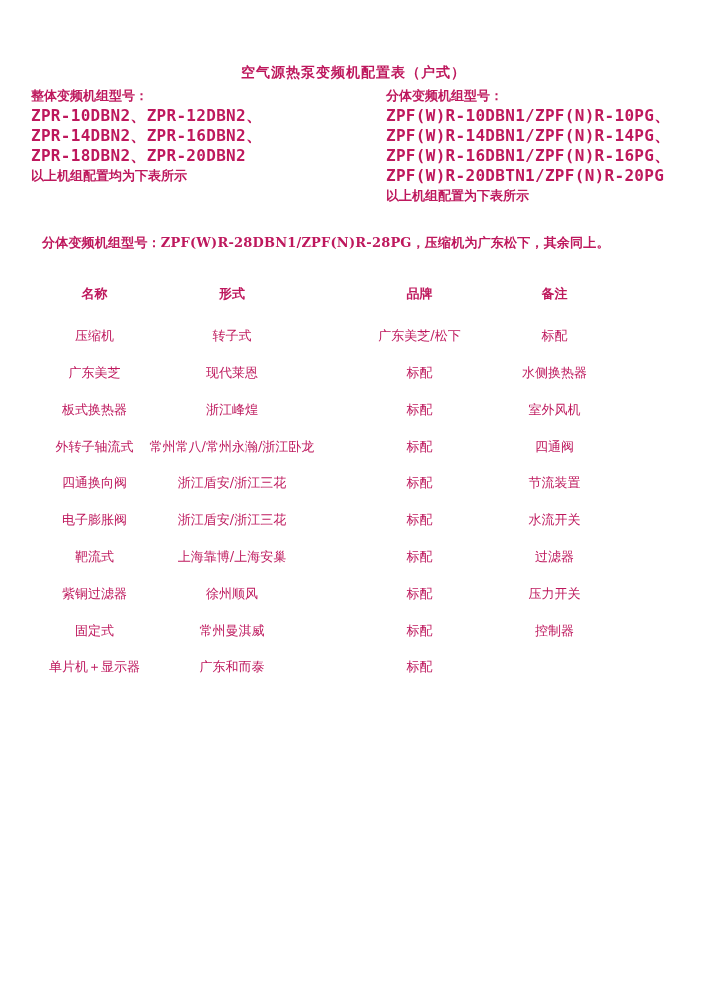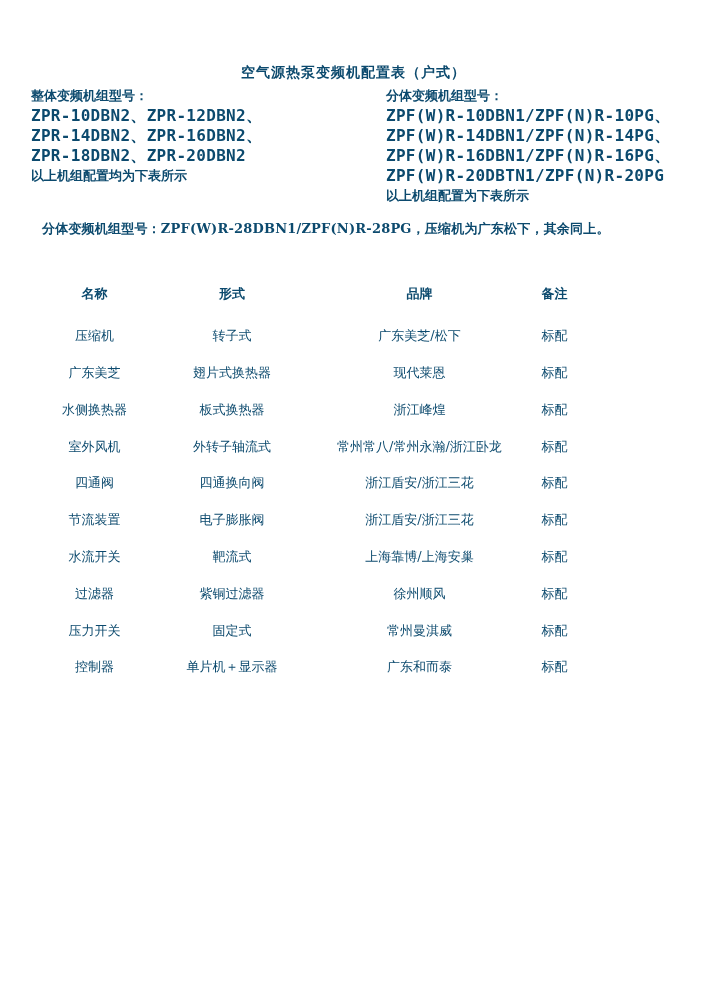--- a/index.html
+++ b/index.html
@@ -3,21 +3,21 @@
 <meta charset="utf-8">
 <style>
   * { margin: 0; padding: 0; box-sizing: border-box; }
   html, body { background: #e8e8e8; }
   .page {
     position: relative;
     width: 707px;
     height: 999px;
     margin: 0 auto;
     background: #ffffff;
-    color: #0c4a6e;
+    color: #be185d;
     font-family: "DejaVu Serif", "Liberation Serif", serif;
     overflow: hidden;
   }
   .doc-title {
     position: absolute;
     top: 64px;
     left: 0;
     width: 100%;
     text-align: center;
     font-size: 14px;
@@ -35,21 +35,21 @@
   .model-block.left  { left: 31px; }
   .model-block.right { left: 362px; margin-left: 24px; }
   .model-line {
     font-family: "DejaVu Sans Mono", "Liberation Mono", monospace;
     font-size: 16px;
     font-weight: bold;
     letter-spacing: 0.3px;
   }
   .note-line {
     position: absolute;
-    top: 220px;
+    top: 234px;
     left: 42px;
     font-size: 13px;
     font-weight: bold;
     white-space: nowrap;
     letter-spacing: 0.2px;
   }
   .config-table {
     position: absolute;
     top: 281px;
     left: 47px;
@@ -102,21 +102,20 @@
     <div class="cell head">形式</div>
     <div class="cell head">品牌</div>
     <div class="cell head">备注</div>
 
     <div class="cell">压缩机</div>
     <div class="cell">转子式</div>
     <div class="cell">广东美芝/松下</div>
     <div class="cell">标配</div>
 
     <div class="cell">广东美芝</div>
-    <div class="cell">翅片式换热器</div>
     <div class="cell">现代莱恩</div>
     <div class="cell">标配</div>
 
     <div class="cell">水侧换热器</div>
     <div class="cell">板式换热器</div>
     <div class="cell">浙江峰煌</div>
     <div class="cell">标配</div>
 
     <div class="cell">室外风机</div>
     <div class="cell">外转子轴流式</div>

